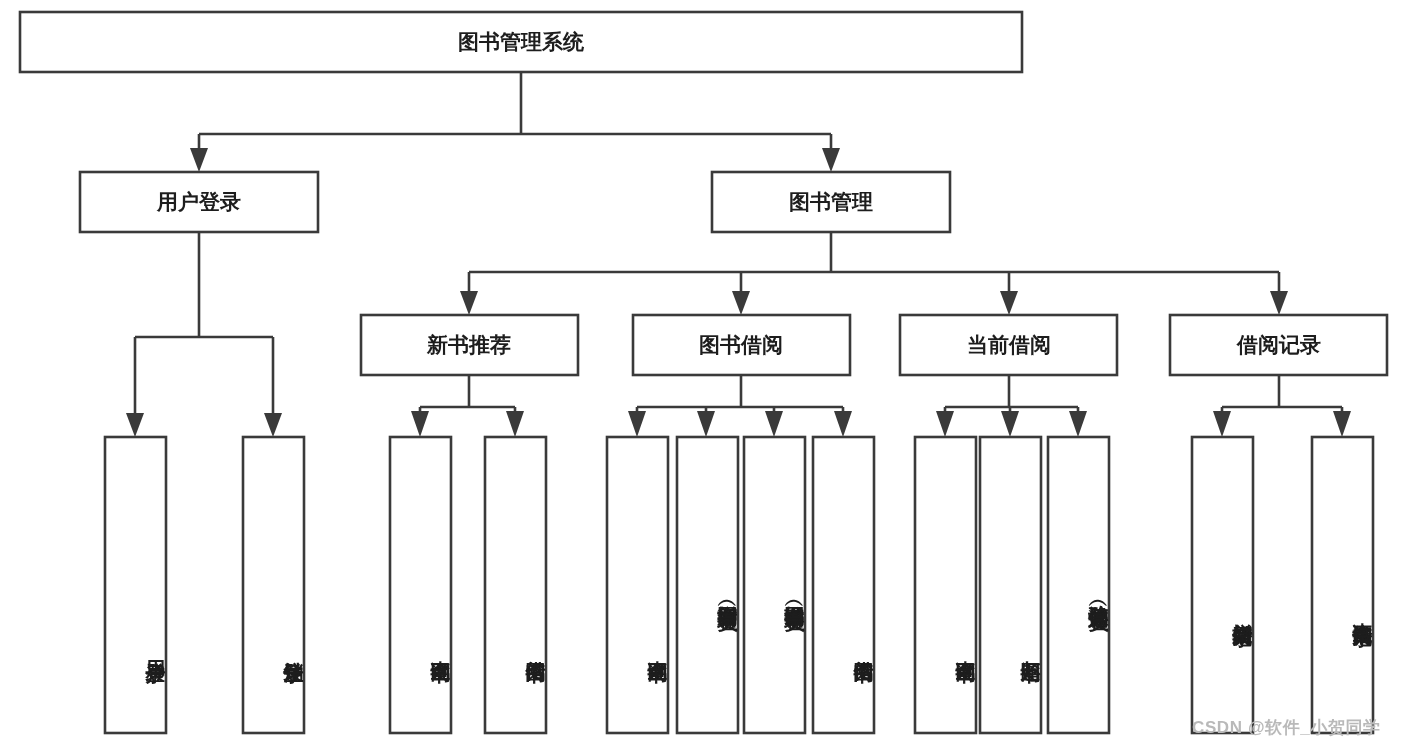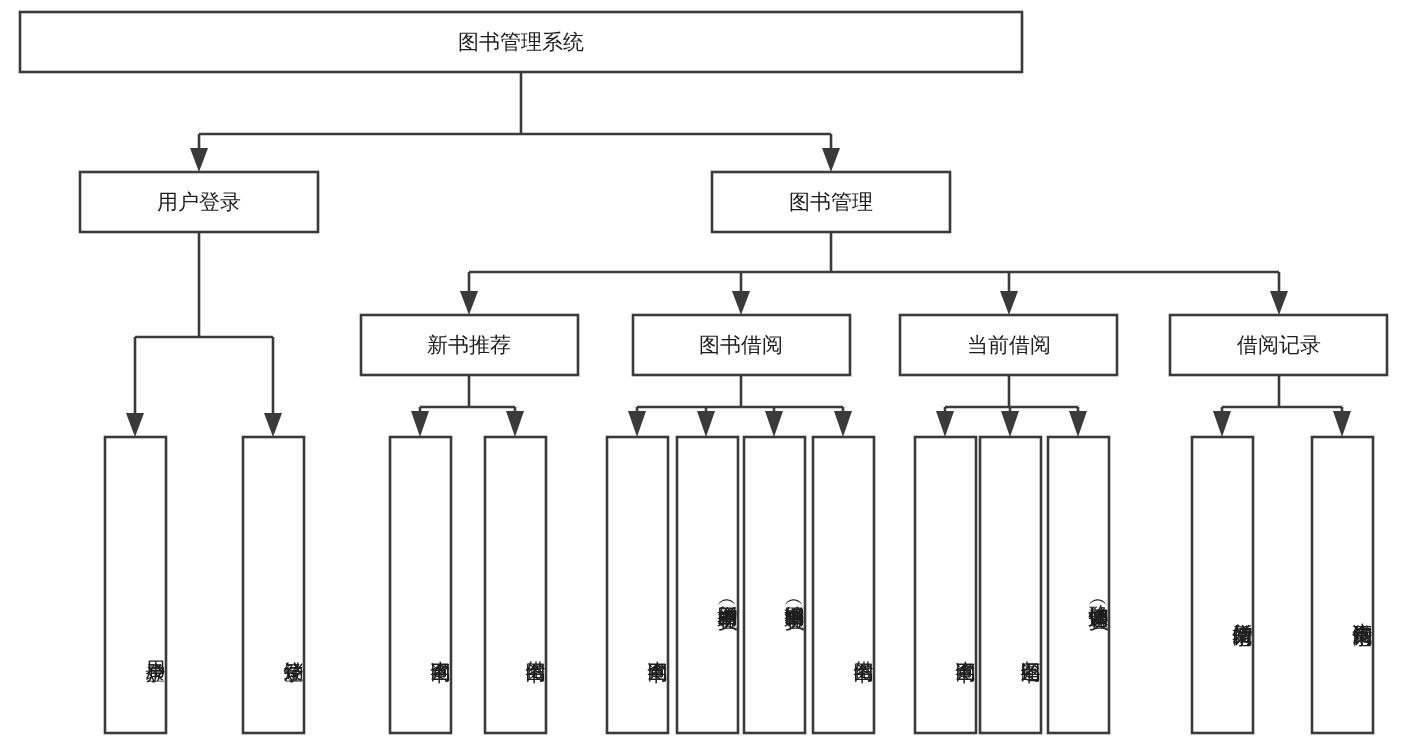--- a/index.html
+++ b/index.html
@@ -11,20 +11,21 @@
     width: 1405px;
     height: 747px;
     font-family: "Liberation Sans", "DejaVu Sans", sans-serif;
     overflow: hidden;
     position: relative;
   }
   #diagram-root {
     position: relative;
     width: 1405px;
     height: 611px;
+    font-weight: bold;
   }
   svg.diagram-canvas {
     position: absolute;
     top: 0;
     left: 0;
     width: 1405px;
     height: 747px;
     display: block;
   }
   .node-box {
@@ -210,14 +211,15 @@
   <div class="node-label-v" style="left:607px; top:437px; width:61px; height:296px; padding-top:62px;">查询图书</div>
   <div class="node-label-v" style="left:677px; top:437px; width:61px; height:296px; padding-top:8px;">新增图书（管理员）</div>
   <div class="node-label-v" style="left:744px; top:437px; width:61px; height:296px; padding-top:8px;">编辑图书（管理员）</div>
   <div class="node-label-v" style="left:813px; top:437px; width:61px; height:296px; padding-top:62px;">借阅图书</div>
   <div class="node-label-v" style="left:915px; top:437px; width:61px; height:296px; padding-top:62px;">查询图书</div>
   <div class="node-label-v" style="left:980px; top:437px; width:61px; height:296px; padding-top:62px;">归还图书</div>
   <div class="node-label-v" style="left:1048px; top:437px; width:61px; height:296px; padding-top:8px;">确认归还（管理员）</div>
   <div class="node-label-v" style="left:1192px; top:437px; width:61px; height:296px; padding-top:25px;">新增借阅记录</div>
   <div class="node-label-v" style="left:1312px; top:437px; width:61px; height:296px; padding-top:25px;">查询借阅记录</div>
 
+  <div class="watermark" style="left:1192px; top:716px;">CSDN @软件_小贺同学</div>
 
 </div>
 
 </body></html>

